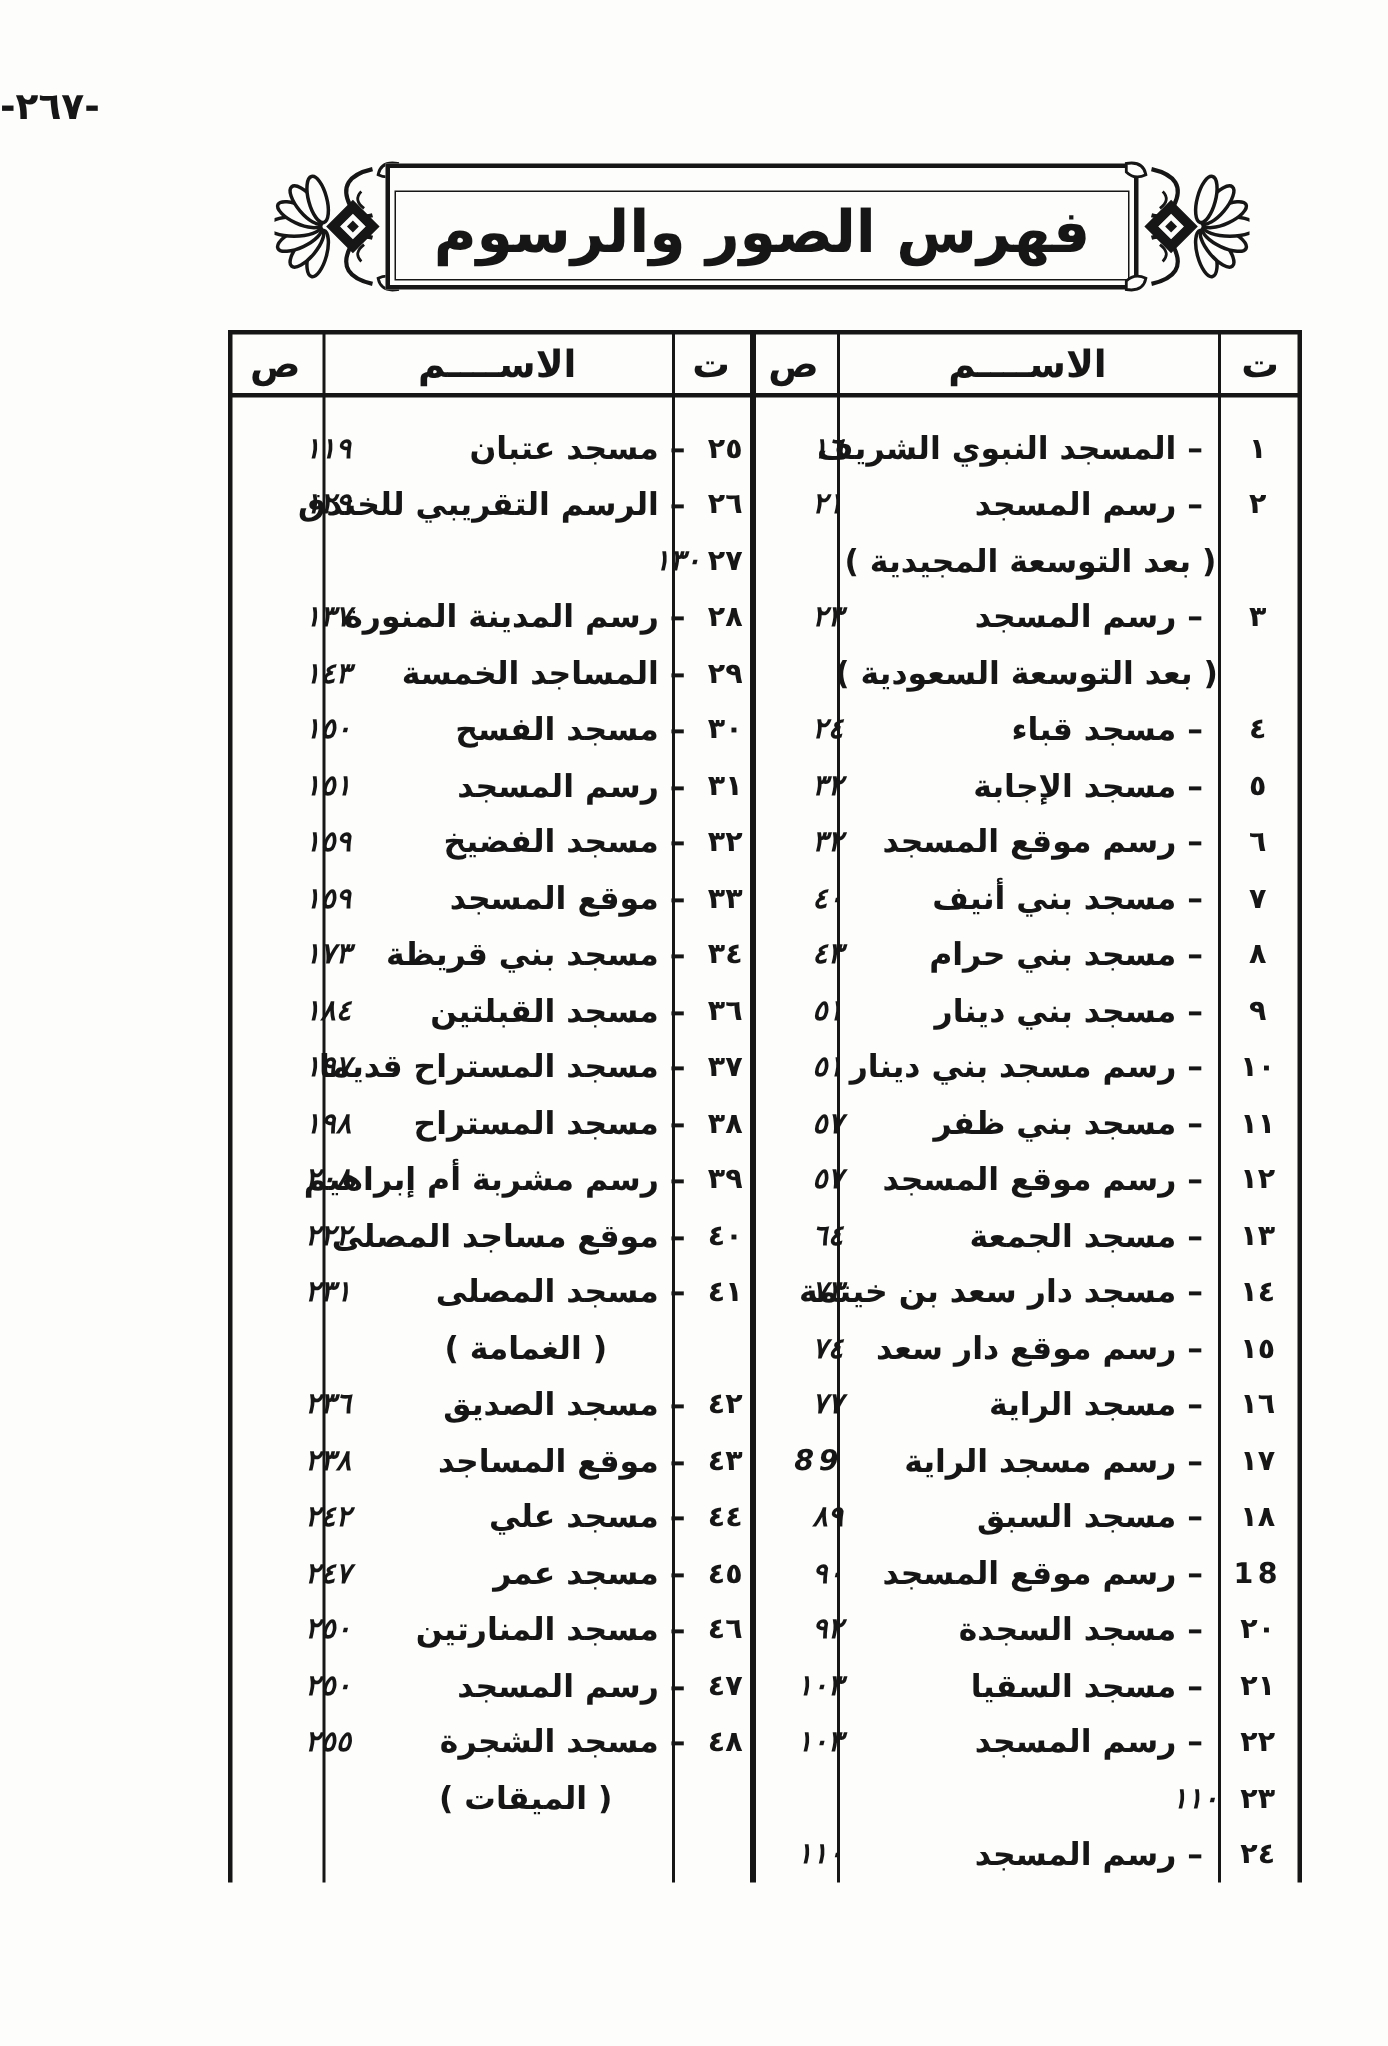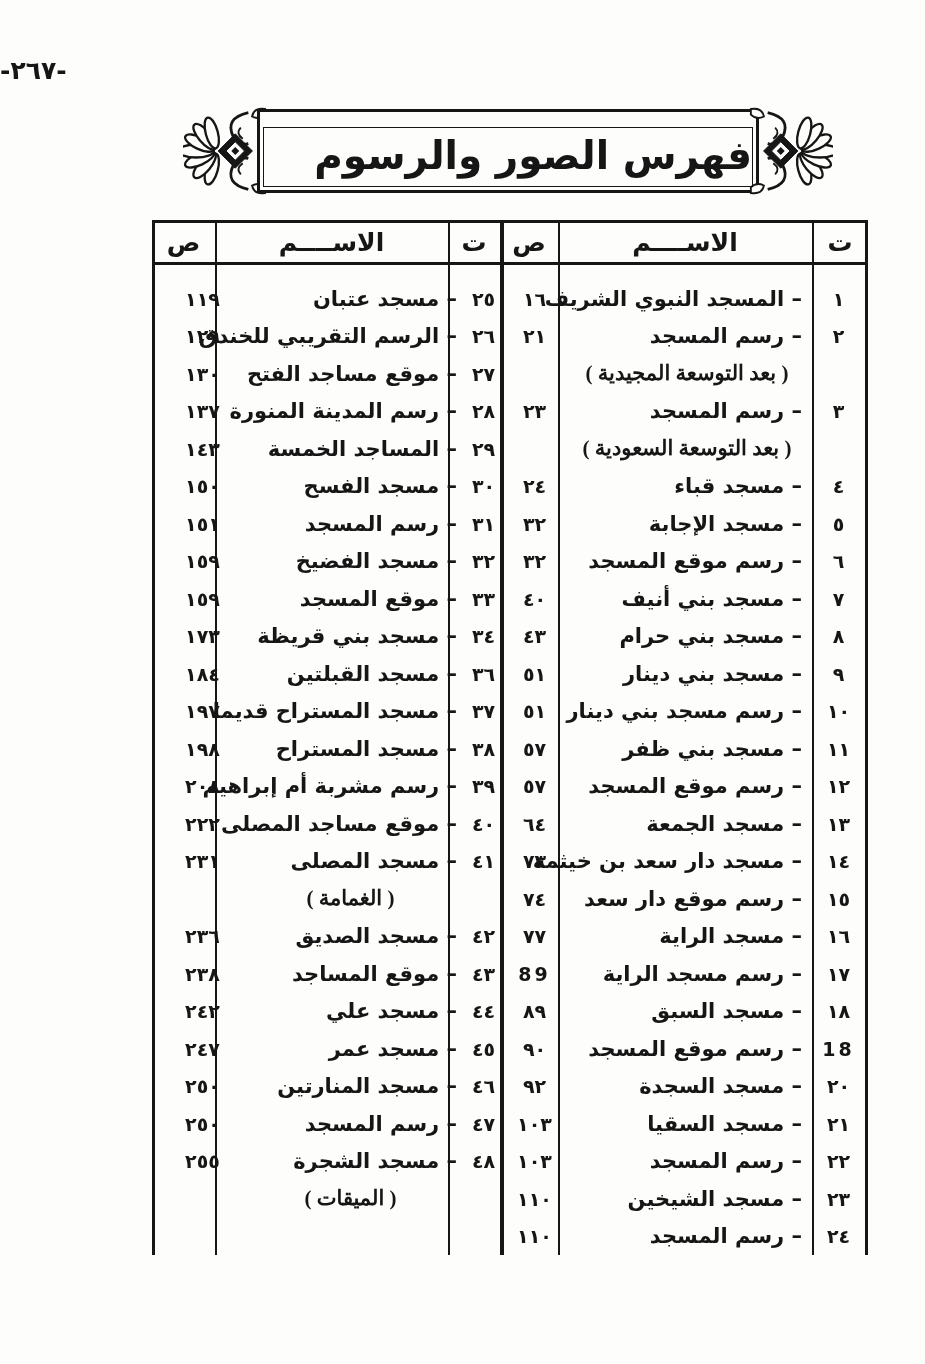--- a/index.html
+++ b/index.html
@@ -27,21 +27,21 @@
   .ornament.left{left:0;}
   .ornament.right{right:0;transform:scaleX(-1);}
   .title-frame{
     position:absolute;left:74px;right:74px;top:9px;bottom:9px;
     border:3px solid #161616;
     background:#fdfdfb;
   }
   .title-frame-inner{
     position:absolute;inset:3px;
     border:1.5px solid #161616;
-    display:flex;align-items:center;margin-top:12px;
+    display:flex;align-items:center;justify-content:center;margin-top:12px;
   }
   .title-text{
     font-size:39px;font-weight:bold;
     transform:translateY(-2px);
     white-space:nowrap;
   }
 
   
   .index-table{
     position:absolute;left:152px;top:220px;width:716px;height:1035px;
@@ -84,33 +84,33 @@
 
   .line{
     display:flex;flex-direction:row;align-items:center;
     height:37.5px;
   }
   .cell{overflow:visible;white-space:nowrap;}
   .cell.num{
     text-align:center;font-size:19px;font-weight:bold;letter-spacing:3px;
   }
   .cell.page{
-    text-align:center;font-size:19px;font-weight:bold;letter-spacing:3px;
+    text-align:right;font-size:19px;font-weight:bold;letter-spacing:3px;font-style:italic;
   }
   .cell.name{
     font-size:21px;font-weight:bold;
     padding-right:10px;box-sizing:border-box;
   }
   .half-right .cell.num{width:53px;}
   .half-right .cell.name{width:250px;}
   .half-right .cell.page{width:55px;}
   .half-left .cell.num{width:33px;}
   .half-left .cell.name{width:233px;}
   .half-left .cell.page{width:63px;}
-  .line.subline .cell.name{text-align:center;padding-right:0;font-family:Liberation Serif, serif;}
+  .line.subline .cell.name{text-align:center;padding-right:0;}
 </style>
 </head>
 <body>
 
 <div class="page">
 
   <div class="folio">-٢٦٧-</div>
 
   <div class="title-band">
 
@@ -300,21 +300,20 @@
           <div class="cell name">– مسجد السقيا</div>
           <div class="cell page">١٠٣</div>
         </div>
         <div class="line">
           <div class="cell num">٢٢</div>
           <div class="cell name">– رسم المسجد</div>
           <div class="cell page">١٠٣</div>
         </div>
         <div class="line">
           <div class="cell num">٢٣</div>
-          <div class="cell name">– مسجد الشيخين</div>
           <div class="cell page">١١٠</div>
         </div>
         <div class="line">
           <div class="cell num">٢٤</div>
           <div class="cell name">– رسم المسجد</div>
           <div class="cell page">١١٠</div>
         </div>
       </div>
     <div class="half half-left" id="left-lines">
         <div class="line">
@@ -322,21 +321,20 @@
           <div class="cell name">– مسجد عتبان</div>
           <div class="cell page">١١٩</div>
         </div>
         <div class="line">
           <div class="cell num">٢٦</div>
           <div class="cell name">– الرسم التقريبي للخندق</div>
           <div class="cell page">١٢٩</div>
         </div>
         <div class="line">
           <div class="cell num">٢٧</div>
-          <div class="cell name">– موقع مساجد الفتح</div>
           <div class="cell page">١٣٠</div>
         </div>
         <div class="line">
           <div class="cell num">٢٨</div>
           <div class="cell name">– رسم المدينة المنورة</div>
           <div class="cell page">١٣٧</div>
         </div>
         <div class="line">
           <div class="cell num">٢٩</div>
           <div class="cell name">– المساجد الخمسة</div>

